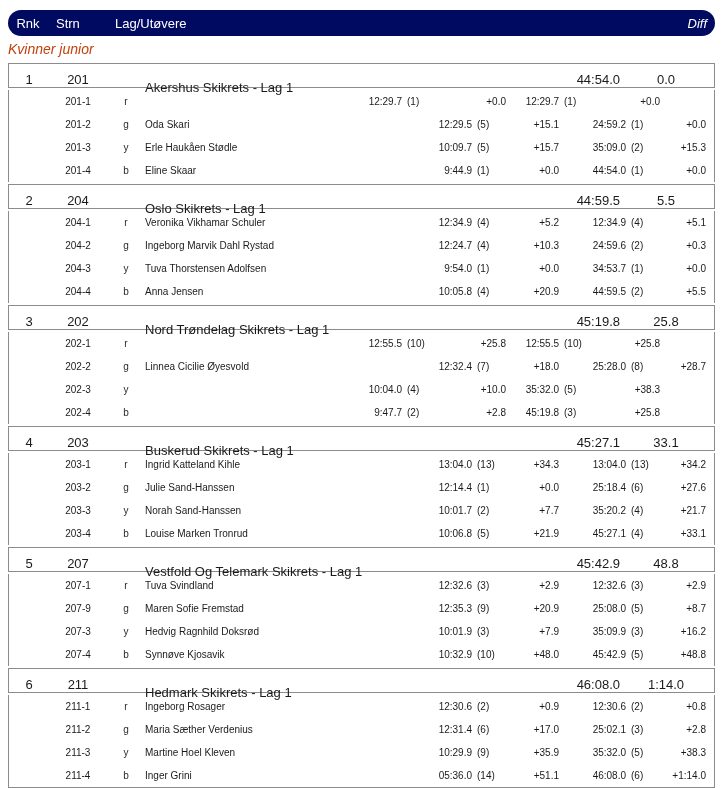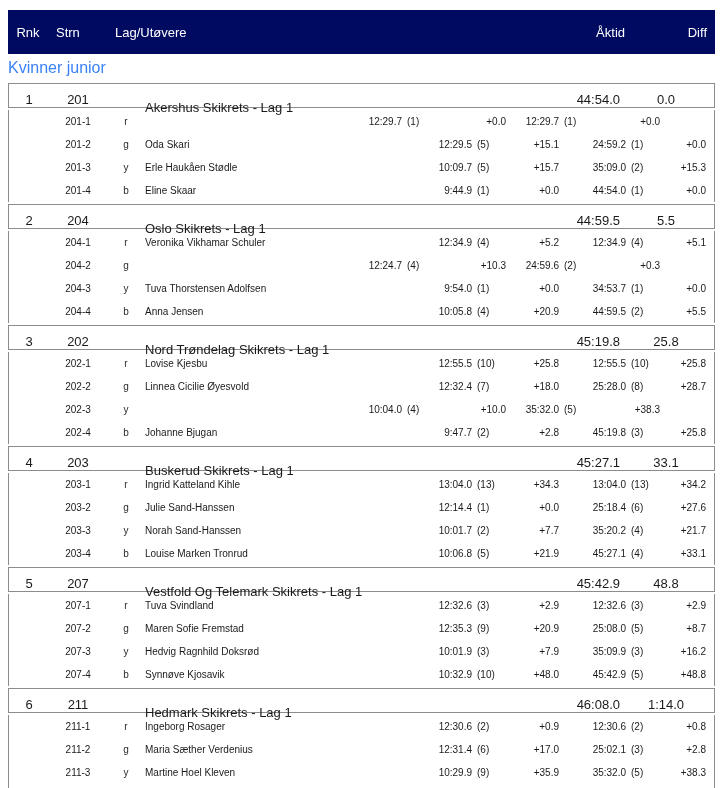--- a/index.html
+++ b/index.html
@@ -11,33 +11,35 @@
   .grid {
     display:grid;
     grid-template-columns:40px 58px 38px 1fr 70px 34px 53px 67px 34px 46px;
     padding-right:8px;
     align-items:center;
   }
 
   .table-header {
     background:#000a60;
     color:#ffffff;
-    height:44px;
+    height:26px;
     font-size:13px;
+    border-radius:14px;
   }
   .table-header .c-rnk { text-align:center; }
   .table-header .c-strn { padding-left:8px; }
   .table-header .c-lag { grid-column:3 / span 2; padding-left:9px; }
   .table-header .c-tid { grid-column:5 / span 4; text-align:right; padding-right:2px; }
-  .table-header .c-diff { grid-column:9 / span 2; text-align:right; }
+  .table-header .c-diff { grid-column:9 / span 2; text-align:right;font-style:italic; }
 
   .section-title {
-    font-size:16px;
+    font-size:14px;
     padding:5px 0 6px 0;
-    color:#3b82f6;
+    color:#c2410c;
+    font-style:italic;
   }
 
   .team-summary {
     border:1px solid #8c8c8c;
     height:25px;
     font-size:13px;
   }
   .team-summary .c-rank { text-align:center; }
   .team-summary .c-strn { text-align:center; }
   .team-summary .c-name { grid-column:3 / span 2; padding-left:38px;margin-top:16px; }
@@ -64,21 +66,20 @@
 </style>
 </head>
 <body>
 
 <div class="page">
 
   <div class="table-header grid">
     <span class="c-rnk">Rnk</span>
     <span class="c-strn">Strn</span>
     <span class="c-lag">Lag/Utøvere</span>
-    <span class="c-tid">Åktid</span>
     <span class="c-diff">Diff</span>
   </div>
 
   <div class="section-title">Kvinner junior</div>
 
   <div id="teams">
   <div class="team-block">
     <div class="team-summary grid">
       <span class="c-rank">1</span>
       <span class="c-strn">201</span>
@@ -159,20 +160,21 @@
     <span class="c-ld">+5.2</span>
     <span class="c-ct">12:34.9</span>
     <span class="c-cr">(4)</span>
     <span class="c-td">+5.1</span>
   </div>
 
   <div class="leg-row grid">
     <span></span>
     <span class="c-id">204-2</span>
     <span class="c-col">g</span>
+    <span class="c-name">Ingeborg Marvik Dahl Rystad</span>
     <span class="c-lt">12:24.7</span>
     <span class="c-lr">(4)</span>
     <span class="c-ld">+10.3</span>
     <span class="c-ct">24:59.6</span>
     <span class="c-cr">(2)</span>
     <span class="c-td">+0.3</span>
   </div>
 
   <div class="leg-row grid">
     <span></span>
@@ -208,21 +210,20 @@
       <span class="c-strn">202</span>
       <span class="c-name">Nord Trøndelag Skikrets - Lag 1</span>
       <span class="c-time">45:19.8</span>
       <span class="c-diff">25.8</span>
     </div>
     <div class="team-legs">
   <div class="leg-row grid">
     <span></span>
     <span class="c-id">202-1</span>
     <span class="c-col">r</span>
-    <span class="c-name">Lovise Kjesbu</span>
     <span class="c-lt">12:55.5</span>
     <span class="c-lr">(10)</span>
     <span class="c-ld">+25.8</span>
     <span class="c-ct">12:55.5</span>
     <span class="c-cr">(10)</span>
     <span class="c-td">+25.8</span>
   </div>
 
   <div class="leg-row grid">
     <span></span>
@@ -246,21 +247,20 @@
     <span class="c-ld">+10.0</span>
     <span class="c-ct">35:32.0</span>
     <span class="c-cr">(5)</span>
     <span class="c-td">+38.3</span>
   </div>
 
   <div class="leg-row grid">
     <span></span>
     <span class="c-id">202-4</span>
     <span class="c-col">b</span>
-    <span class="c-name">Johanne Bjugan</span>
     <span class="c-lt">9:47.7</span>
     <span class="c-lr">(2)</span>
     <span class="c-ld">+2.8</span>
     <span class="c-ct">45:19.8</span>
     <span class="c-cr">(3)</span>
     <span class="c-td">+25.8</span>
   </div>
 </div>
   </div>
 
@@ -344,21 +344,21 @@
     <span class="c-lt">12:32.6</span>
     <span class="c-lr">(3)</span>
     <span class="c-ld">+2.9</span>
     <span class="c-ct">12:32.6</span>
     <span class="c-cr">(3)</span>
     <span class="c-td">+2.9</span>
   </div>
 
   <div class="leg-row grid">
     <span></span>
-    <span class="c-id">207-2</span>
+    <span class="c-id">207-9</span>
     <span class="c-col">g</span>
     <span class="c-name">Maren Sofie Fremstad</span>
     <span class="c-lt">12:35.3</span>
     <span class="c-lr">(9)</span>
     <span class="c-ld">+20.9</span>
     <span class="c-ct">25:08.0</span>
     <span class="c-cr">(5)</span>
     <span class="c-td">+8.7</span>
   </div>
 

